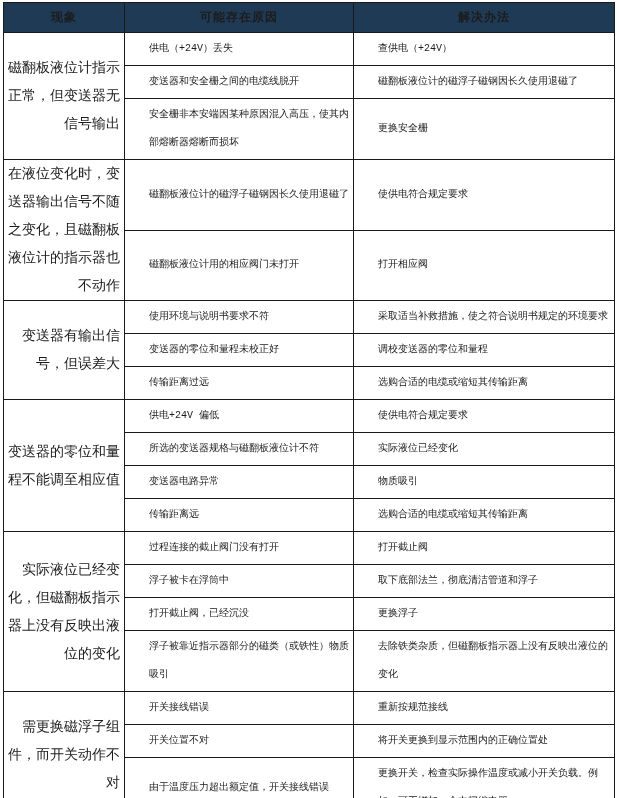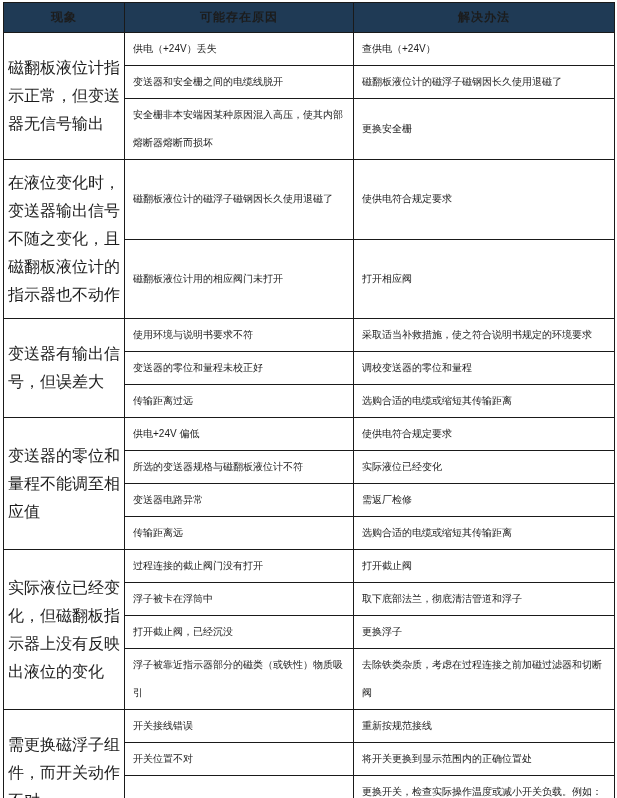--- a/index.html
+++ b/index.html
@@ -21,44 +21,45 @@
     width: 611px;
     background: #ffffff;
   }
   table.tbl th, table.tbl td {
     border: 1px solid #1a1a1a;
     box-sizing: border-box;
     vertical-align: middle;
     color: #1c1c1c;
     word-break: break-all;
     overflow-wrap: anywhere;
+    font-family: Liberation Mono, monospace;
   }
   thead th {
     background: #1f3a55;
     color: #ffffff;
     font-size: 12px;
     font-weight: bold;
     height: 30px;
     text-align: center;
     border-top: 3px solid #10263d;
     border-bottom: 1px solid #10263d;
     letter-spacing: 1px;
   }
   td.phen {
-    font-size: 16px;
+    font-size: 14px;
     line-height: 28px;
-    text-align: left;
-    padding: 9px 4px;
+    text-align: right;
+    padding: 0 4px;
   }
   td.cause, td.sol {
     font-size: 10px;
     line-height: 28px;
     height: 31px;
     text-align: left;
-    padding: 2px 3px 2px 8px;
+    padding: 2px 3px 2px 24px;
   }
 </style>
 </head>
 <body>
 
 <div class="page">
   <table class="tbl">
     <colgroup>
       <col style="width:121px">
       <col style="width:229px">
@@ -112,42 +113,42 @@
           <td class="phen" rowspan="4">变送器的零位和量程不能调至相应值</td>
           <td class="cause">供电+24V 偏低</td>
           <td class="sol">使供电符合规定要求</td>
         </tr>
         <tr>
           <td class="cause">所选的变送器规格与磁翻板液位计不符</td>
           <td class="sol">实际液位已经变化</td>
         </tr>
         <tr>
           <td class="cause">变送器电路异常</td>
-          <td class="sol">需返厂检修</td>
+          <td class="sol">物质吸引</td>
         </tr>
         <tr>
           <td class="cause">传输距离远</td>
           <td class="sol">选购合适的电缆或缩短其传输距离</td>
         </tr>
         <tr>
           <td class="phen" rowspan="4">实际液位已经变化，但磁翻板指示器上没有反映出液位的变化</td>
           <td class="cause">过程连接的截止阀门没有打开</td>
           <td class="sol">打开截止阀</td>
         </tr>
         <tr>
           <td class="cause">浮子被卡在浮筒中</td>
           <td class="sol">取下底部法兰，彻底清洁管道和浮子</td>
         </tr>
         <tr>
           <td class="cause">打开截止阀，已经沉没</td>
           <td class="sol">更换浮子</td>
         </tr>
         <tr>
           <td class="cause">浮子被靠近指示器部分的磁类（或铁性）物质吸引</td>
-          <td class="sol">去除铁类杂质，考虑在过程连接之前加磁过滤器和切断阀</td>
+          <td class="sol">去除铁类杂质，但磁翻板指示器上没有反映出液位的变化</td>
         </tr>
         <tr>
           <td class="phen" rowspan="3">需更换磁浮子组件，而开关动作不对</td>
           <td class="cause">开关接线错误</td>
           <td class="sol">重新按规范接线</td>
         </tr>
         <tr>
           <td class="cause">开关位置不对</td>
           <td class="sol">将开关更换到显示范围内的正确位置处</td>
         </tr>

